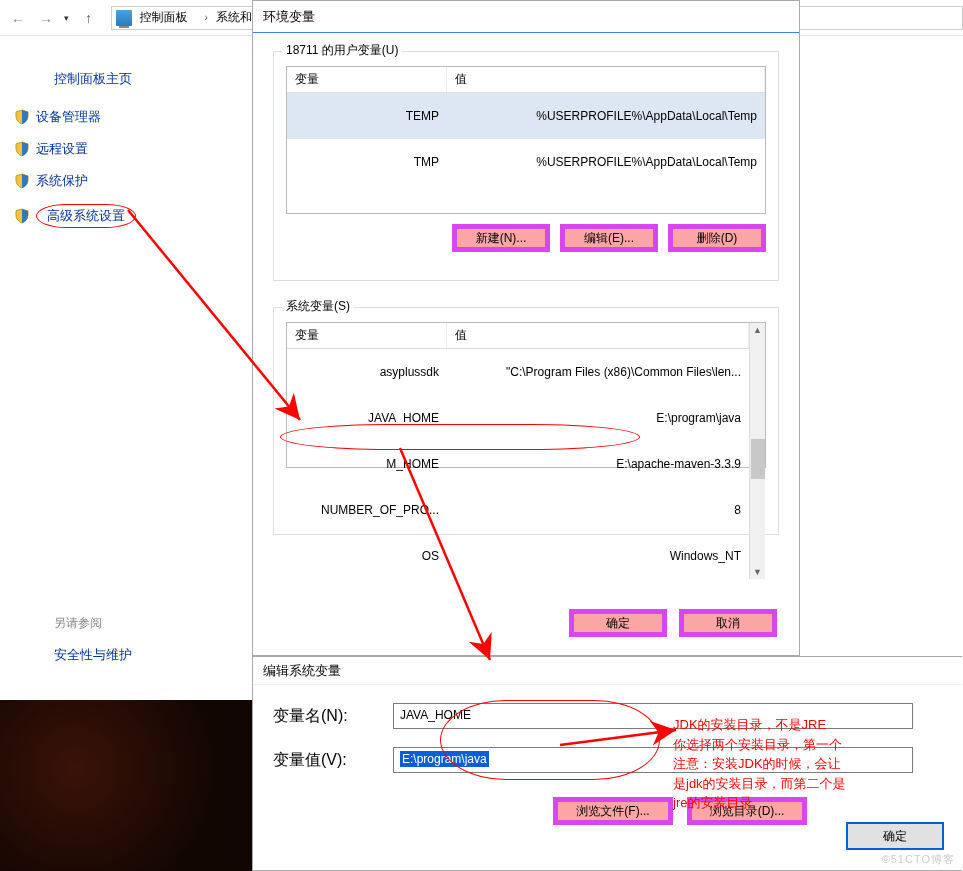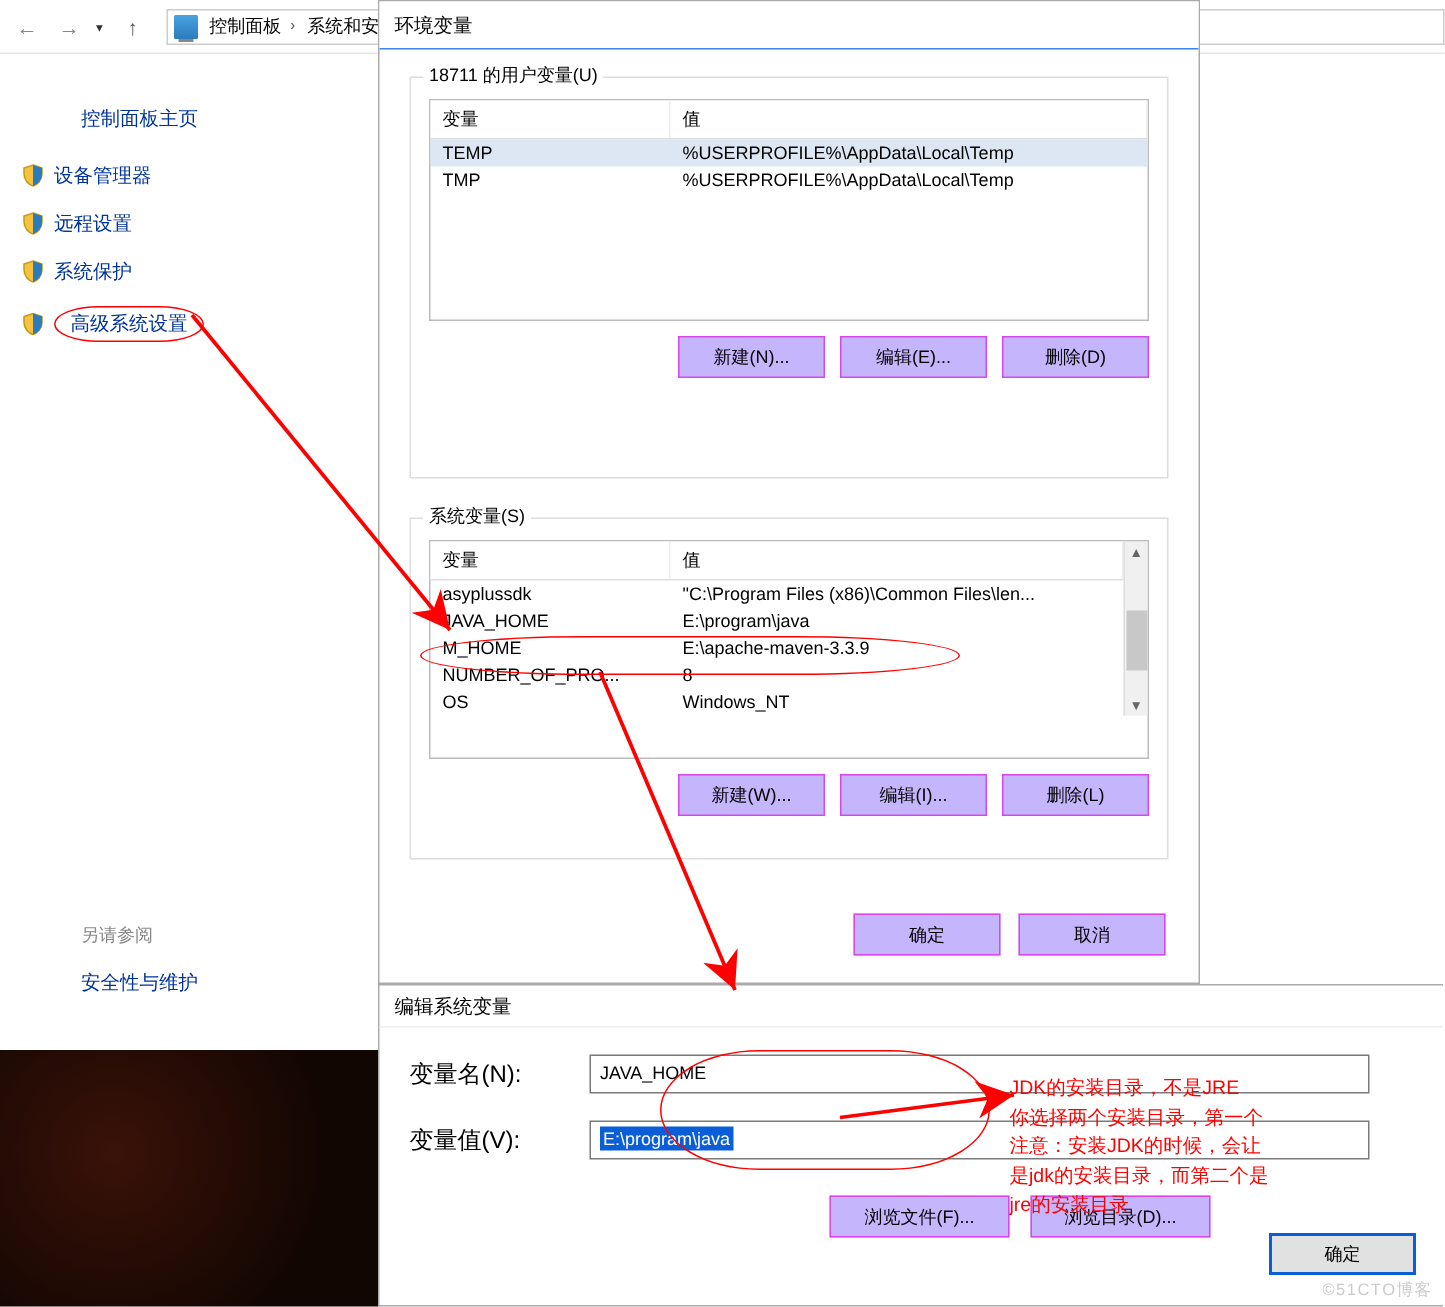--- a/index.html
+++ b/index.html
@@ -7,21 +7,21 @@
 
 
 .addrbar { position: absolute; top: 0; left: 0; right: 0; height: 36px; border-bottom: 1px solid #e5e5e5; display: flex; align-items: center; }
 .nav-arrows { display: flex; align-items: center; gap: 8px; padding: 0 8px; color: #888; }
 .nav-arrow { width: 20px; height: 20px; display: flex; align-items: center; justify-content: center; font-size: 14px; cursor: default; }
 .caret-down { font-size: 9px; color: #333; }
 .up-arrow { width: 24px; height: 24px; display: flex; align-items: center; justify-content: center; color: #555; font-size: 14px; }
 .crumbbox { flex: 1; height: 24px; margin-left: 2px; border: 1px solid #ccc; display: flex; align-items: center; padding-left: 4px; }
 .pc-icon { width: 16px; height: 16px; margin-right: 4px; background: linear-gradient(#4aa3df,#2b7bbd); border-radius: 1px; position: relative; }
 .pc-icon:after { content:""; position:absolute; bottom:-2px; left:3px; width:10px; height:2px; background:#888; }
-.crumb { display:flex; align-items:center; color:#000; padding: 0 4px; }
+.crumb { display:flex; align-items:center; color:#000; padding: 0 4px; gap: 11px; }
 .crumb .sep { margin-left: 6px; color:#555; font-size:10px; }
 
 
 .leftnav { position: absolute; top: 50px; left: 14px; width: 220px; }
 .leftnav .home { color:#003399; font-size:13px; margin: 20px 0 20px 40px; }
 .leftnav .item { display:flex; align-items:center; gap:6px; margin: 4px 0 14px 0; }
 .leftnav .shield { width:16px; height:16px; display:inline-block; }
 .leftnav .shield svg { width:16px; height:16px; }
 .leftnav .link { color:#003399; font-size:13px; }
 .leftnav .circled { border:1.5px solid #ff0000; border-radius: 60%/100%; padding: 2px 10px; display:inline-block; }
@@ -33,25 +33,25 @@
 .envdlg { position:absolute; top:0; left:252px; width:548px; height:656px; background:#fff; border:1px solid #aaa; }
 .envdlg .titlebar { height:32px; display:flex; align-items:center; padding-left:10px; background:#fff; border-bottom:1px solid #3b82f6; font-size:13px; }
 .groupbox { position:relative; margin: 18px 20px 0 20px; border:1px solid #ddd; padding: 14px 12px 12px 12px; }
 .groupbox .legend { position:absolute; top:-10px; left:8px; background:#fff; padding:0 4px; font-size:12px; }
 .listview { border:1px solid #bbb; background:#fff; }
 .lv-head { display:flex; border-bottom:1px solid #ddd; background:#fff; }
 .lv-head .col { padding:4px 8px; font-size:12px; border-right:1px solid #eee; }
 .lv-body { font-size:12px; }
 .lv-row { display:flex; }
 .lv-row.sel { background:#dde7f3; }
-.lv-row .col { padding:2px 8px; white-space:nowrap; overflow:hidden; text-overflow:ellipsis; }
+.lv-row .col { padding:16px 8px; white-space:nowrap; overflow:hidden; text-overflow:ellipsis;text-align:right; }
 .col-var { width:160px; }
 .col-val { flex:1; }
 .btn-row { display:flex; justify-content:flex-end; gap:10px; margin-top:10px; }
-.winbtn { min-width:98px; height:28px; background:#c4b5fd; border:1px solid #d946ef; font-size:12px; cursor:pointer; }
+.winbtn { min-width:98px; height:28px; background:#fca5a5; border:5px solid #d946ef; font-size:12px; cursor:pointer; }
 .dlg-actions { position:absolute; bottom: 18px; right: 22px; display:flex; gap:12px; }
 
 
 .sysvars .lv-wrap { display:flex; }
 .sysvars .lv-col1 { flex:1; }
 .sysscroll { width:16px; background:#f0f0f0; border-left:1px solid #ddd; display:flex; flex-direction:column; justify-content:space-between; align-items:center; }
 .sysscroll .thumb { width:14px; height:40px; background:#c8c8c8; margin-top:16px; }
 .sysscroll .arr { font-size:9px; color:#666; padding:2px 0; }
 
 .jh-circle { position:absolute; border:1.5px solid #ff0000; border-radius:60%/100%; pointer-events:none; }
@@ -141,21 +141,21 @@
 <div class="seealso">
   <div class="hdr">另请参阅</div>
   <div class="lnk">安全性与维护</div>
 </div>
 
 <div class="darkstrip"></div>
 
 <div class="envdlg">
   <div class="titlebar">环境变量</div>
 
-  <div class="groupbox" style="height:268px">
+  <div class="groupbox" style="height:230px">
     <div class="legend">18711 的用户变量(U)</div>
     <div class="listview" style="height:148px">
       <div class="lv-head">
         <div class="col col-var">变量</div>
         <div class="col col-val">值</div>
       </div>
       <div class="lv-body">
         <div class="lv-row sel">
           <div class="col col-var">TEMP</div>
           <div class="col col-val">%USERPROFILE%\AppData\Local\Temp</div>
@@ -205,25 +205,20 @@
             </div>
           </div>
         </div>
         <div class="sysscroll">
           <span class="arr">▲</span>
           <div class="thumb"></div>
           <span class="arr">▼</span>
         </div>
       </div>
     </div>
-    <div class="btn-row">
-      <button class="winbtn">新建(W)...</button>
-      <button class="winbtn">编辑(I)...</button>
-      <button class="winbtn">删除(L)</button>
-    </div>
   </div>
 
   <div class="dlg-actions">
     <button class="winbtn">确定</button>
     <button class="winbtn">取消</button>
   </div>
 </div>
 
 <div class="editdlg">
   <div class="titlebar">编辑系统变量</div>

